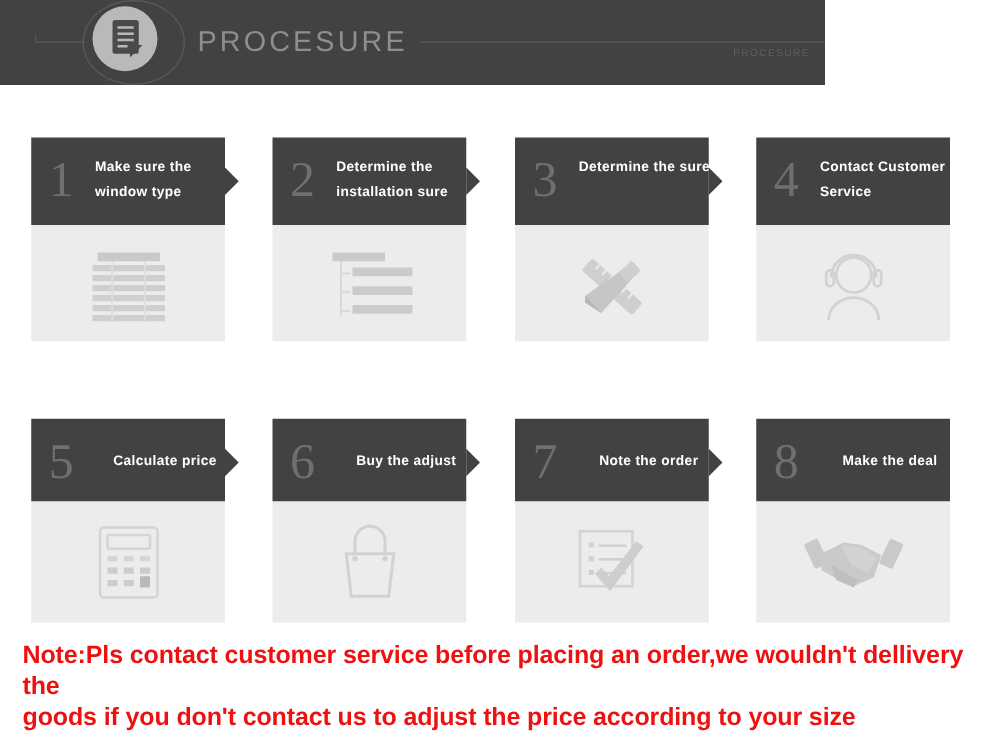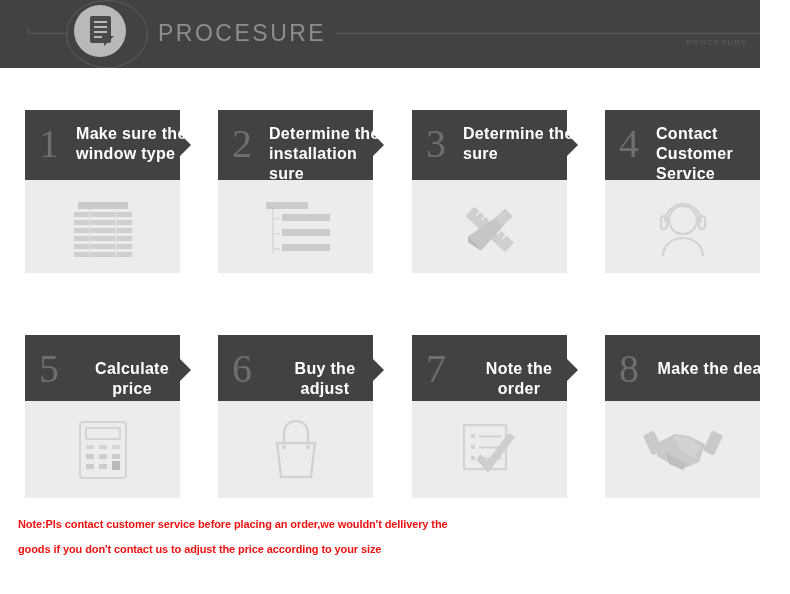--- a/index.html
+++ b/index.html
@@ -12,21 +12,21 @@
     height: 594px;
     position: relative;
     font-family: "Liberation Sans", sans-serif;
     overflow: hidden;
   }
 
   
   .banner {
     position: absolute;
     left: 0; top: 0;
-    width: 760px;
+    width: 660px;
     height: 68px;
     background: #424242;
     overflow: hidden;
   }
   .banner-rule {
     position: absolute;
     left: 28px;
     top: 33px;
     width: 734px;
     height: 1px;
@@ -176,21 +176,21 @@
     font-size: 40px;
     line-height: 44px;
     color: #6f6f6f;
     font-weight: 400;
   }
   .card-title {
     position: absolute;
     left: 51px;
     top: 14px;
     width: 112px;
-    font-size: 16px;
+    font-size: 11px;
     font-weight: bold;
     color: #ffffff;
     line-height: 20px;
     letter-spacing: 0.3px;
   }
   .card-title.single {
     top: 24px;
     text-align: center;
   }
 
@@ -219,21 +219,21 @@
     justify-content: center;
   }
 
   
   .note {
     position: absolute;
     left: 18px;
     top: 512px;
     width: 760px;
     color: #ee1111;
-    font-size: 11px;
+    font-size: 20px;
     font-weight: bold;
     line-height: 25px;
     letter-spacing: -0.1px;
     font-family: "Liberation Sans", sans-serif;
   }
 </style>
 </head>
 <body>
 
 <div class="banner">

